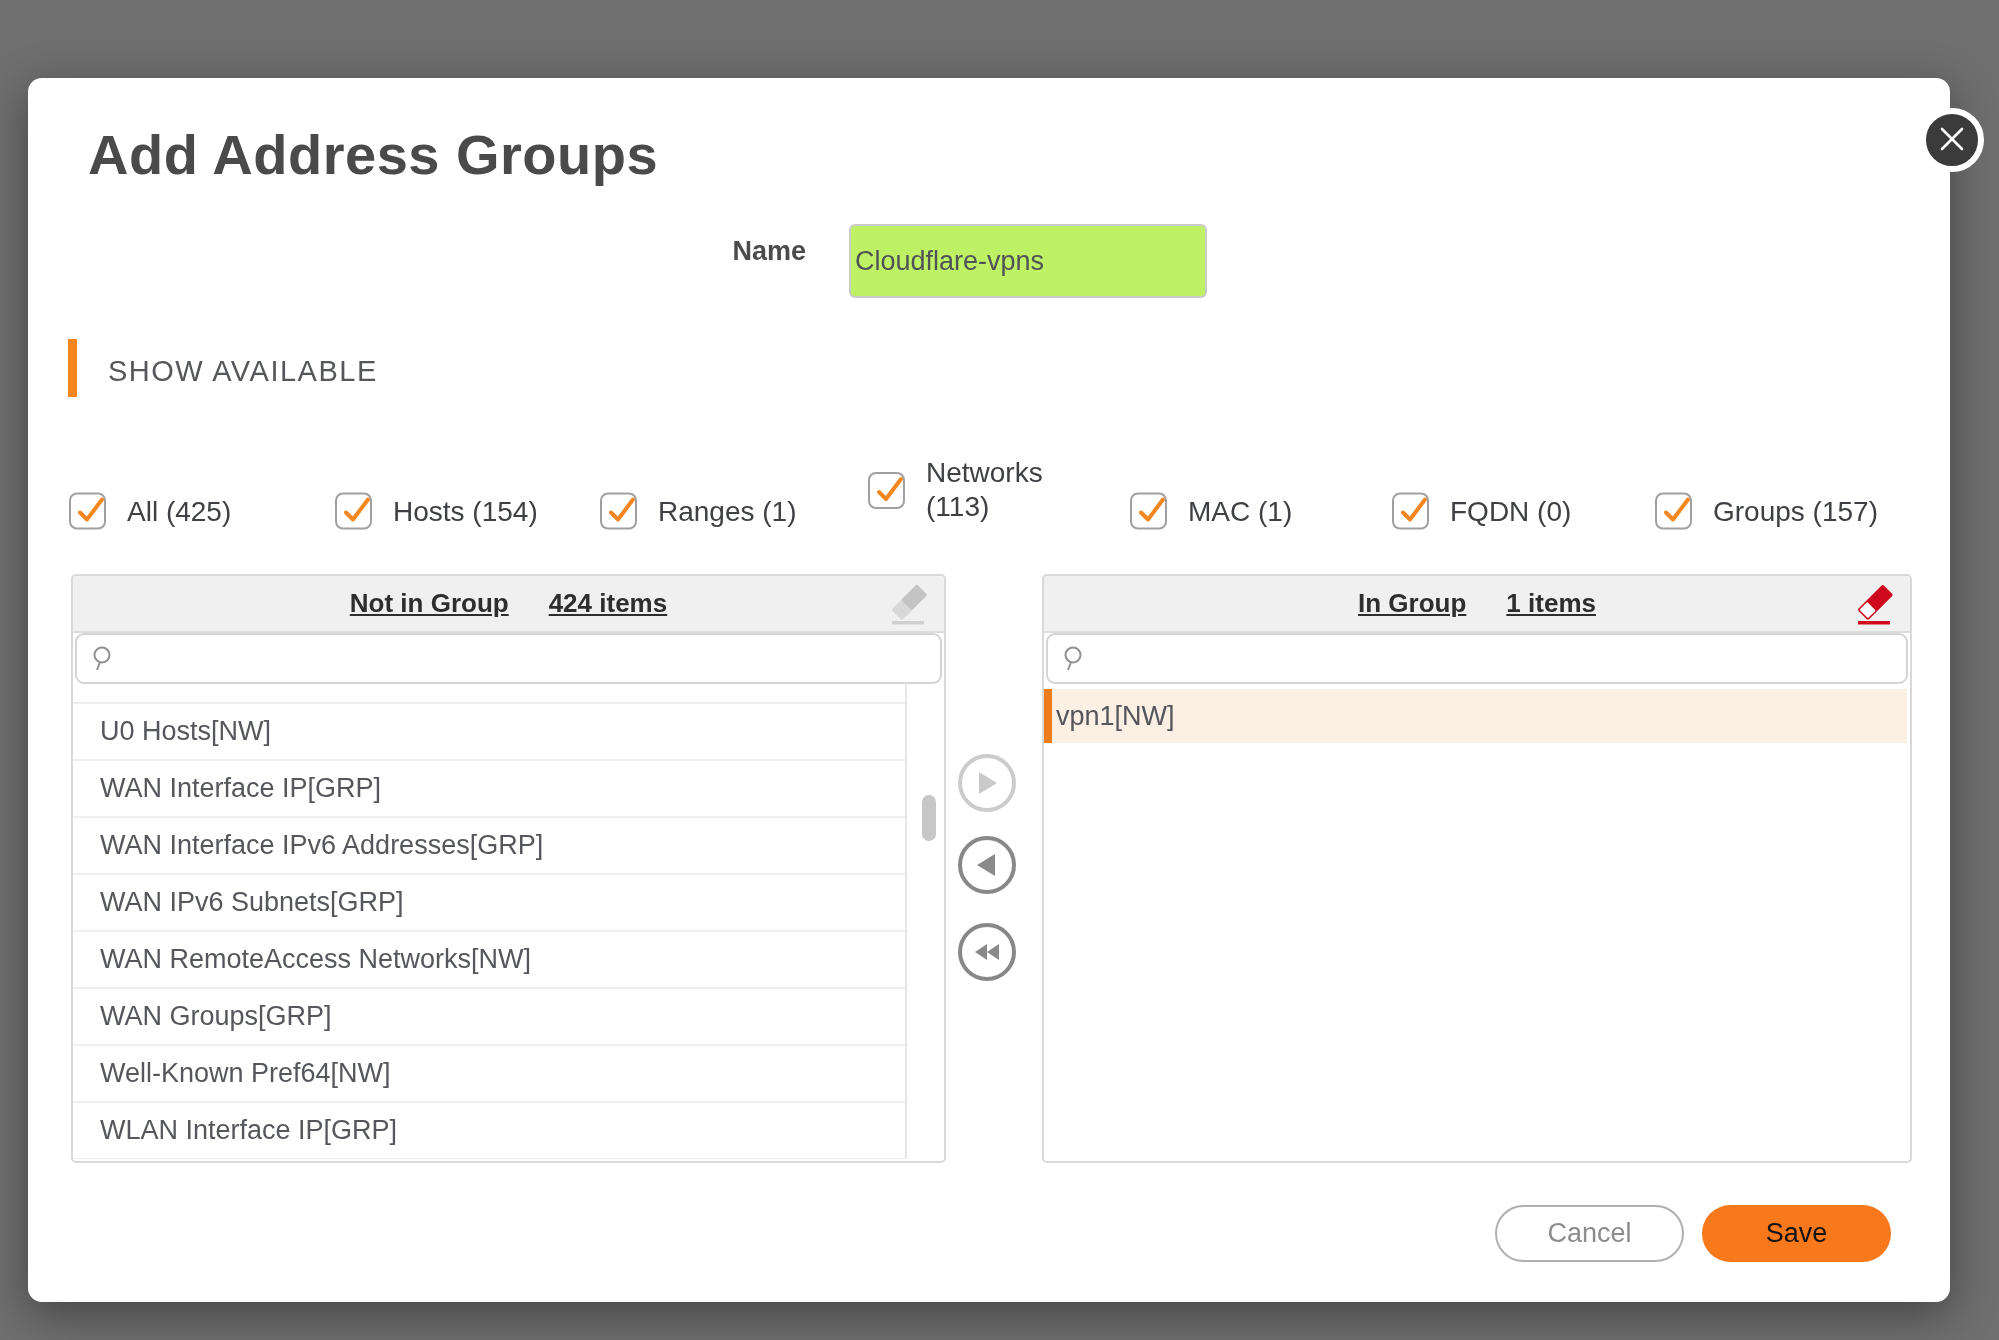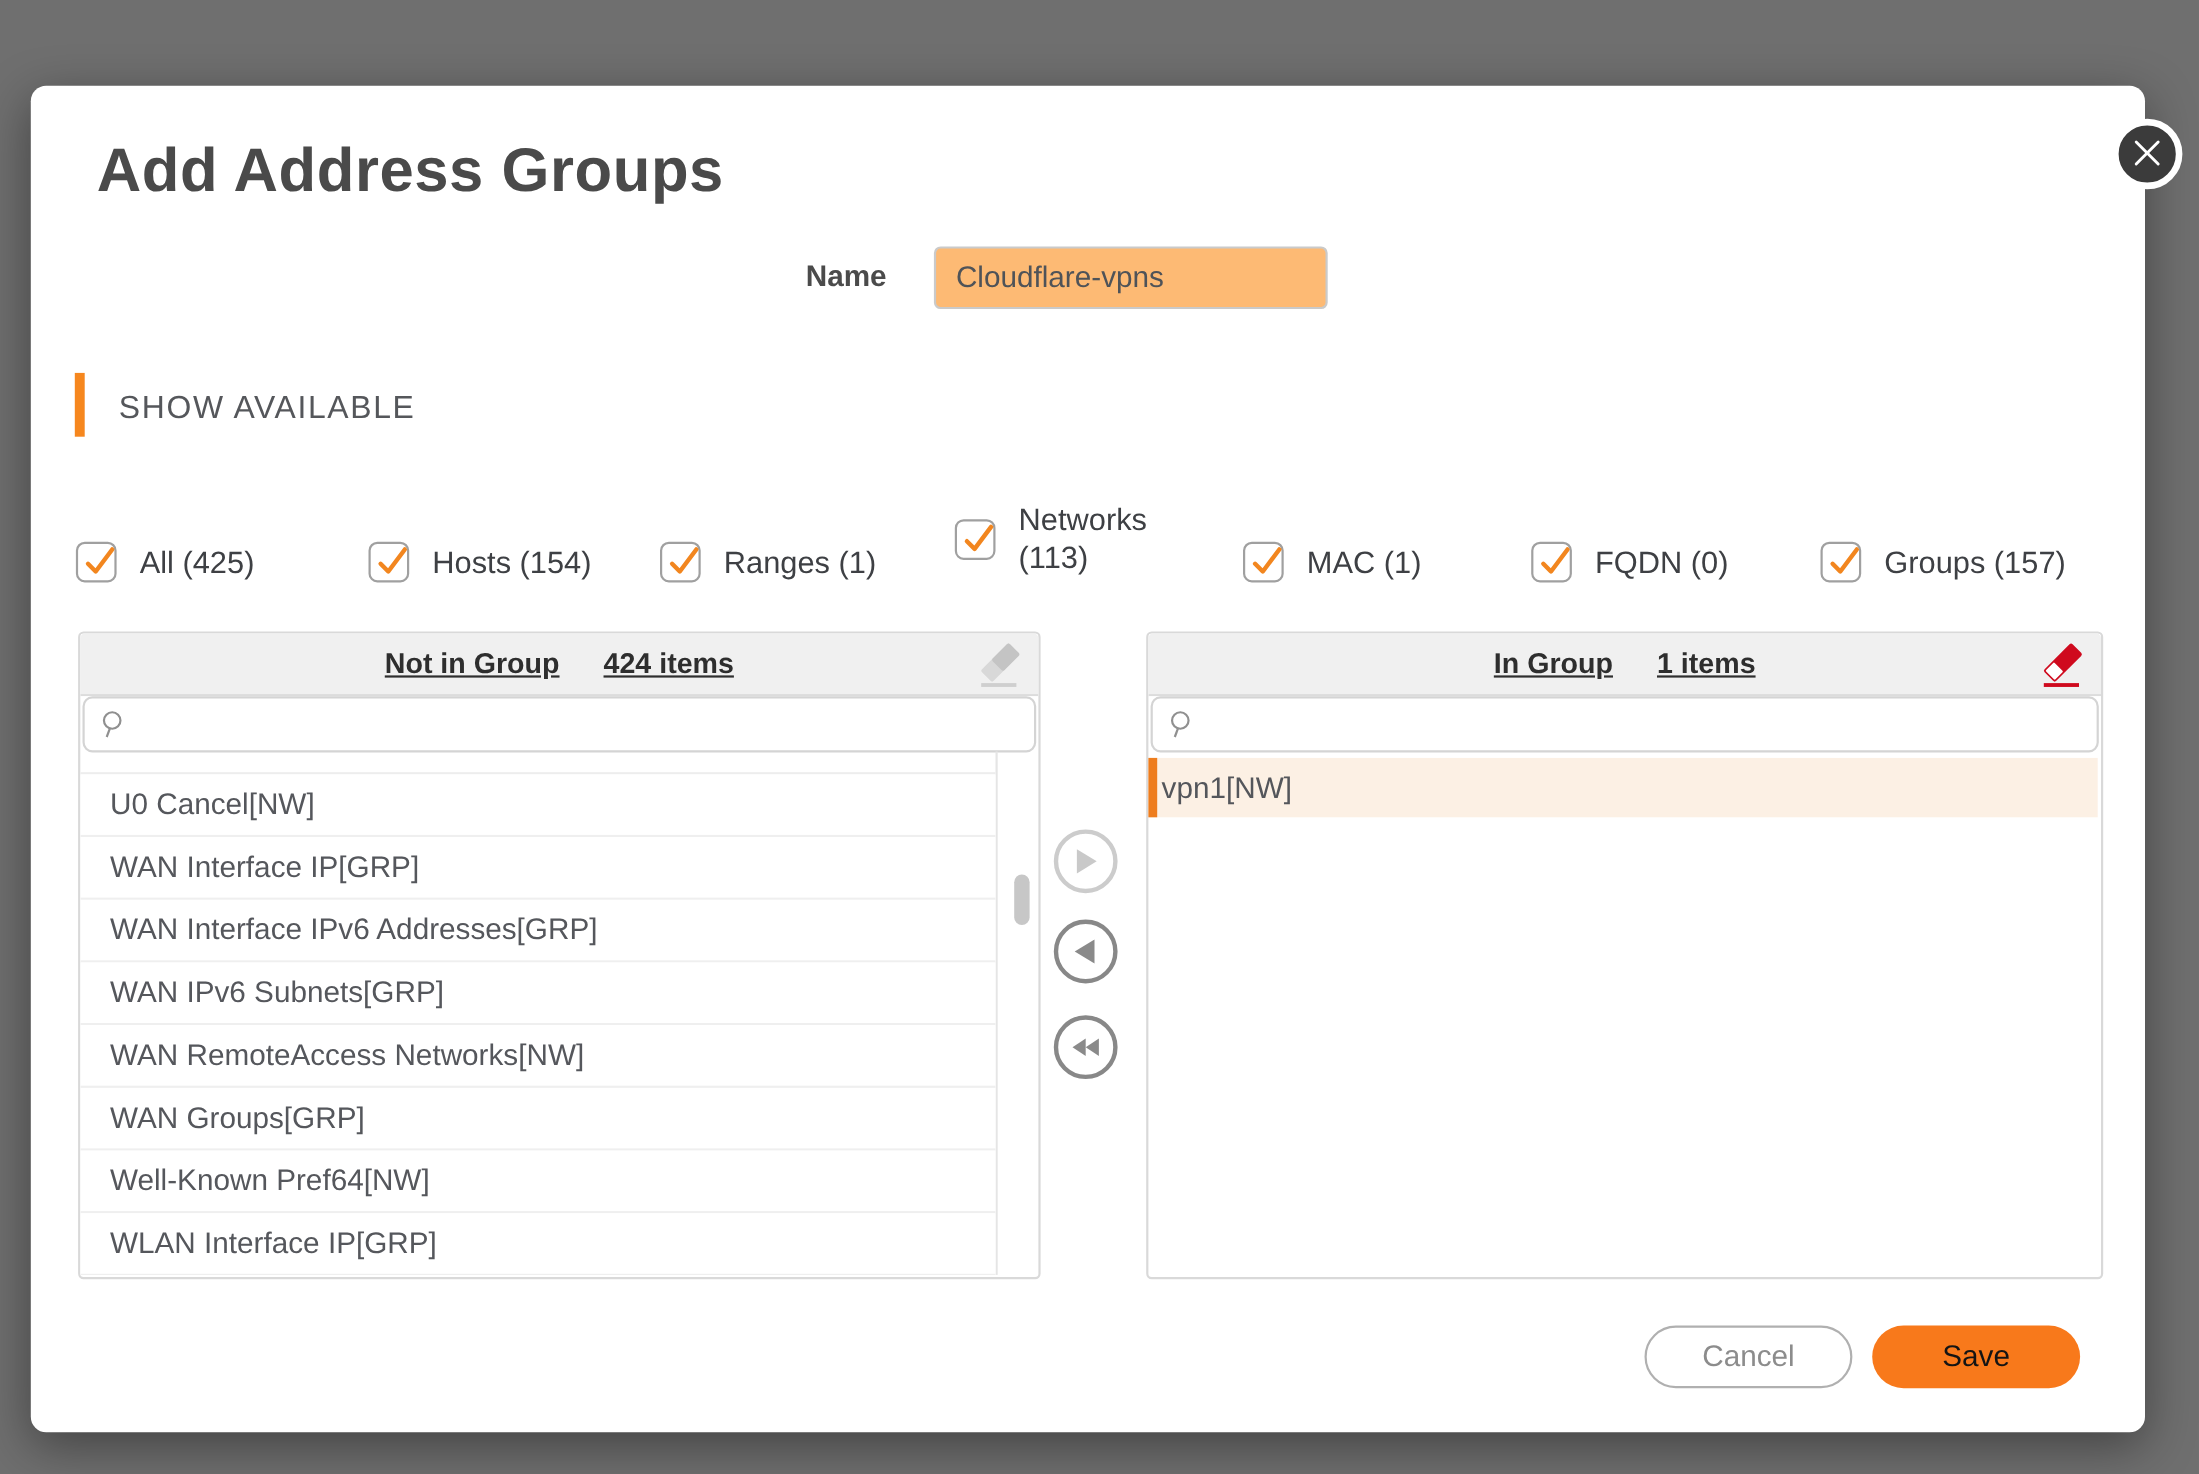--- a/index.html
+++ b/index.html
@@ -23,24 +23,24 @@
     border-radius:50%;background:#3B3B3B;border:6px solid #FFFFFF;
     box-sizing:border-box;display:flex;align-items:center;justify-content:center;
     cursor:pointer;padding:0;
   }
   
   .name-label{
     position:absolute;left:600px;top:158px;width:178px;text-align:right;
     font-size:27px;font-weight:bold;color:#4B4B4B;
   }
   .name-input{
-    position:absolute;left:821px;top:146px;width:358px;height:57px;
+    position:absolute;left:821px;top:146px;width:358px;height:74px;
     box-sizing:border-box;border:2px solid #CACACA;border-radius:6px;
-    padding:0 18px;font-size:27px;color:#4F5358;outline:none;
-    font-family:"Liberation Sans", sans-serif;background:#fdba74;
+    padding:0 4px;font-size:27px;color:#4F5358;outline:none;
+    font-family:"Liberation Sans", sans-serif;background:#bef264;
   }
   
   .section-bar{position:absolute;left:40px;top:261px;width:9px;height:58px;background:#F6871E;}
   .section-title{
     position:absolute;left:80px;top:277px;font-size:29px;color:#55575B;letter-spacing:1.5px;
   }
   
   .filter{
     position:absolute;transform:translateY(-50%);
     display:flex;align-items:center;gap:21px;cursor:pointer;
@@ -215,21 +215,21 @@
       <div class="search-box">
         <svg width="27" height="27" viewBox="0 0 27 27">
           <circle cx="11" cy="10" r="7.5" fill="none" stroke="#909090" stroke-width="2"></circle>
           <line x1="9" y1="17" x2="6" y2="25" stroke="#909090" stroke-width="2"></line>
         </svg>
         <input type="text" value="" style="">
       </div>
       <div class="list">
         <div class="rows-clip">
           <div class="partial-row"></div>
-          <div class="row">U0 Cancel[NW]</div>
+          <div class="row">U0 Hosts[NW]</div>
           <div class="row">WAN Interface IP[GRP]</div>
           <div class="row">WAN Interface IPv6 Addresses[GRP]</div>
           <div class="row">WAN IPv6 Subnets[GRP]</div>
           <div class="row">WAN RemoteAccess Networks[NW]</div>
           <div class="row">WAN Groups[GRP]</div>
           <div class="row">Well-Known Pref64[NW]</div>
           <div class="row">WLAN Interface IP[GRP]</div>
         </div>
       </div>
       <div class="scroll-thumb"></div>

